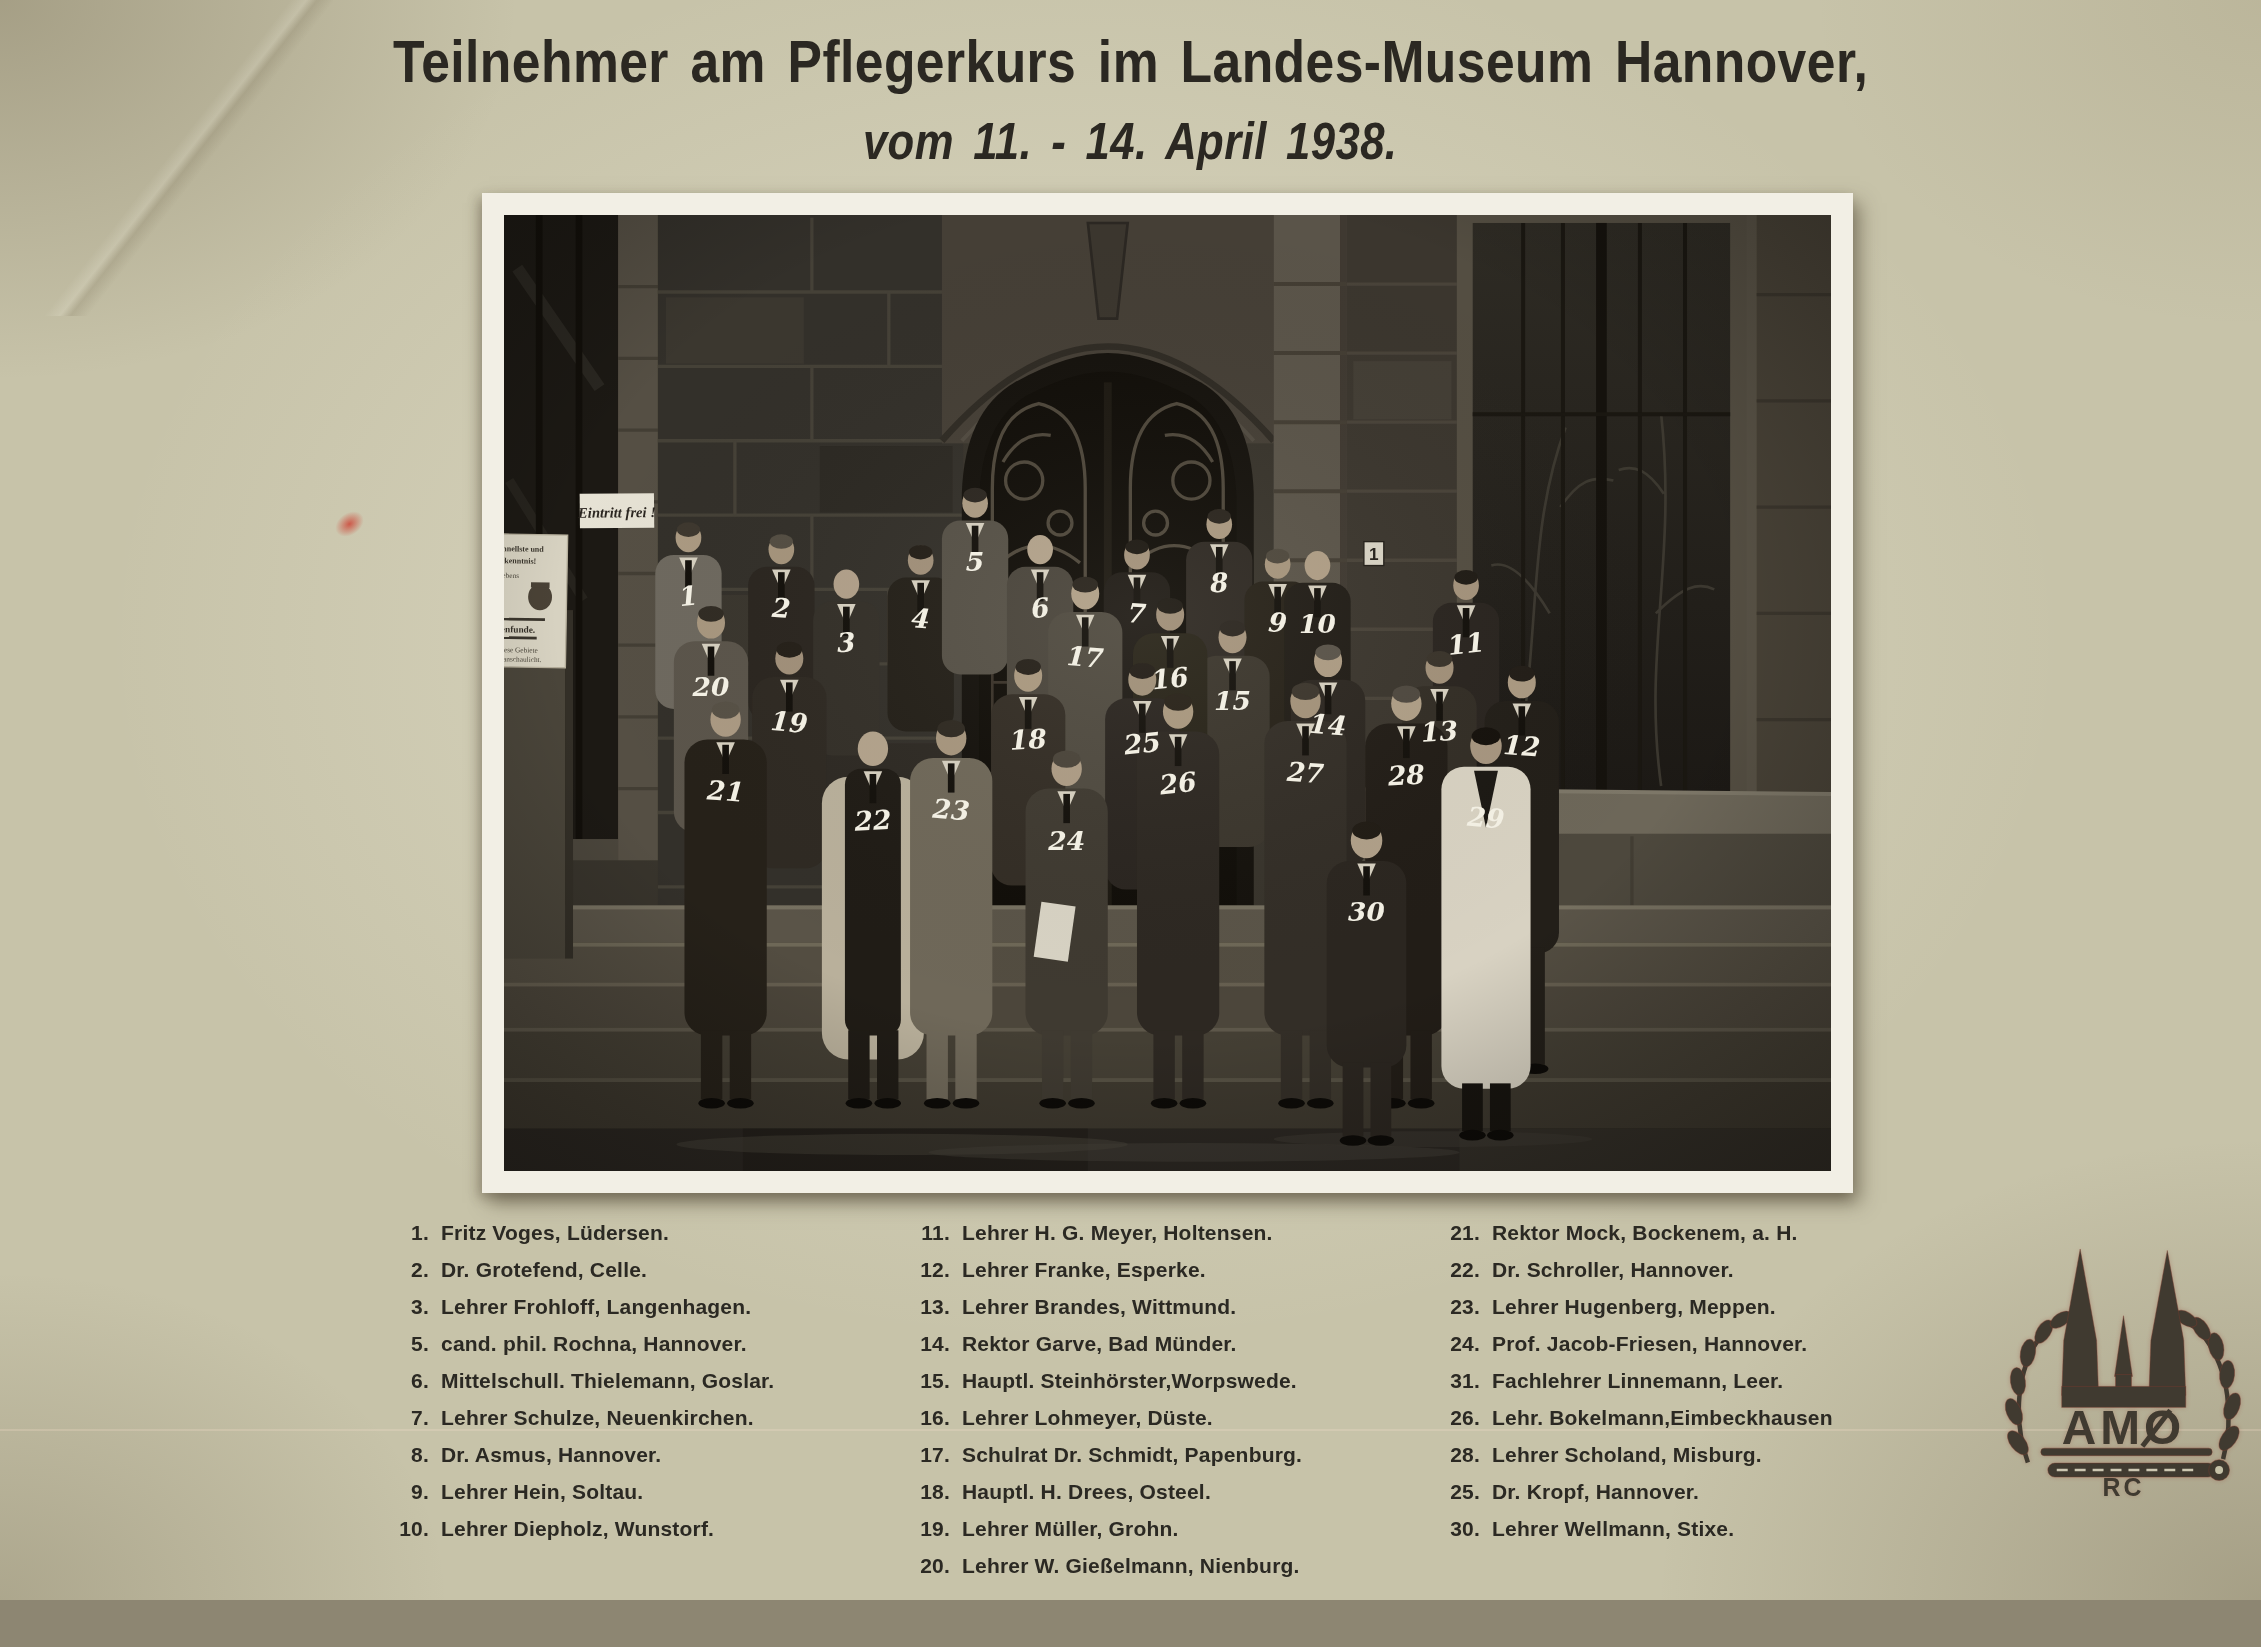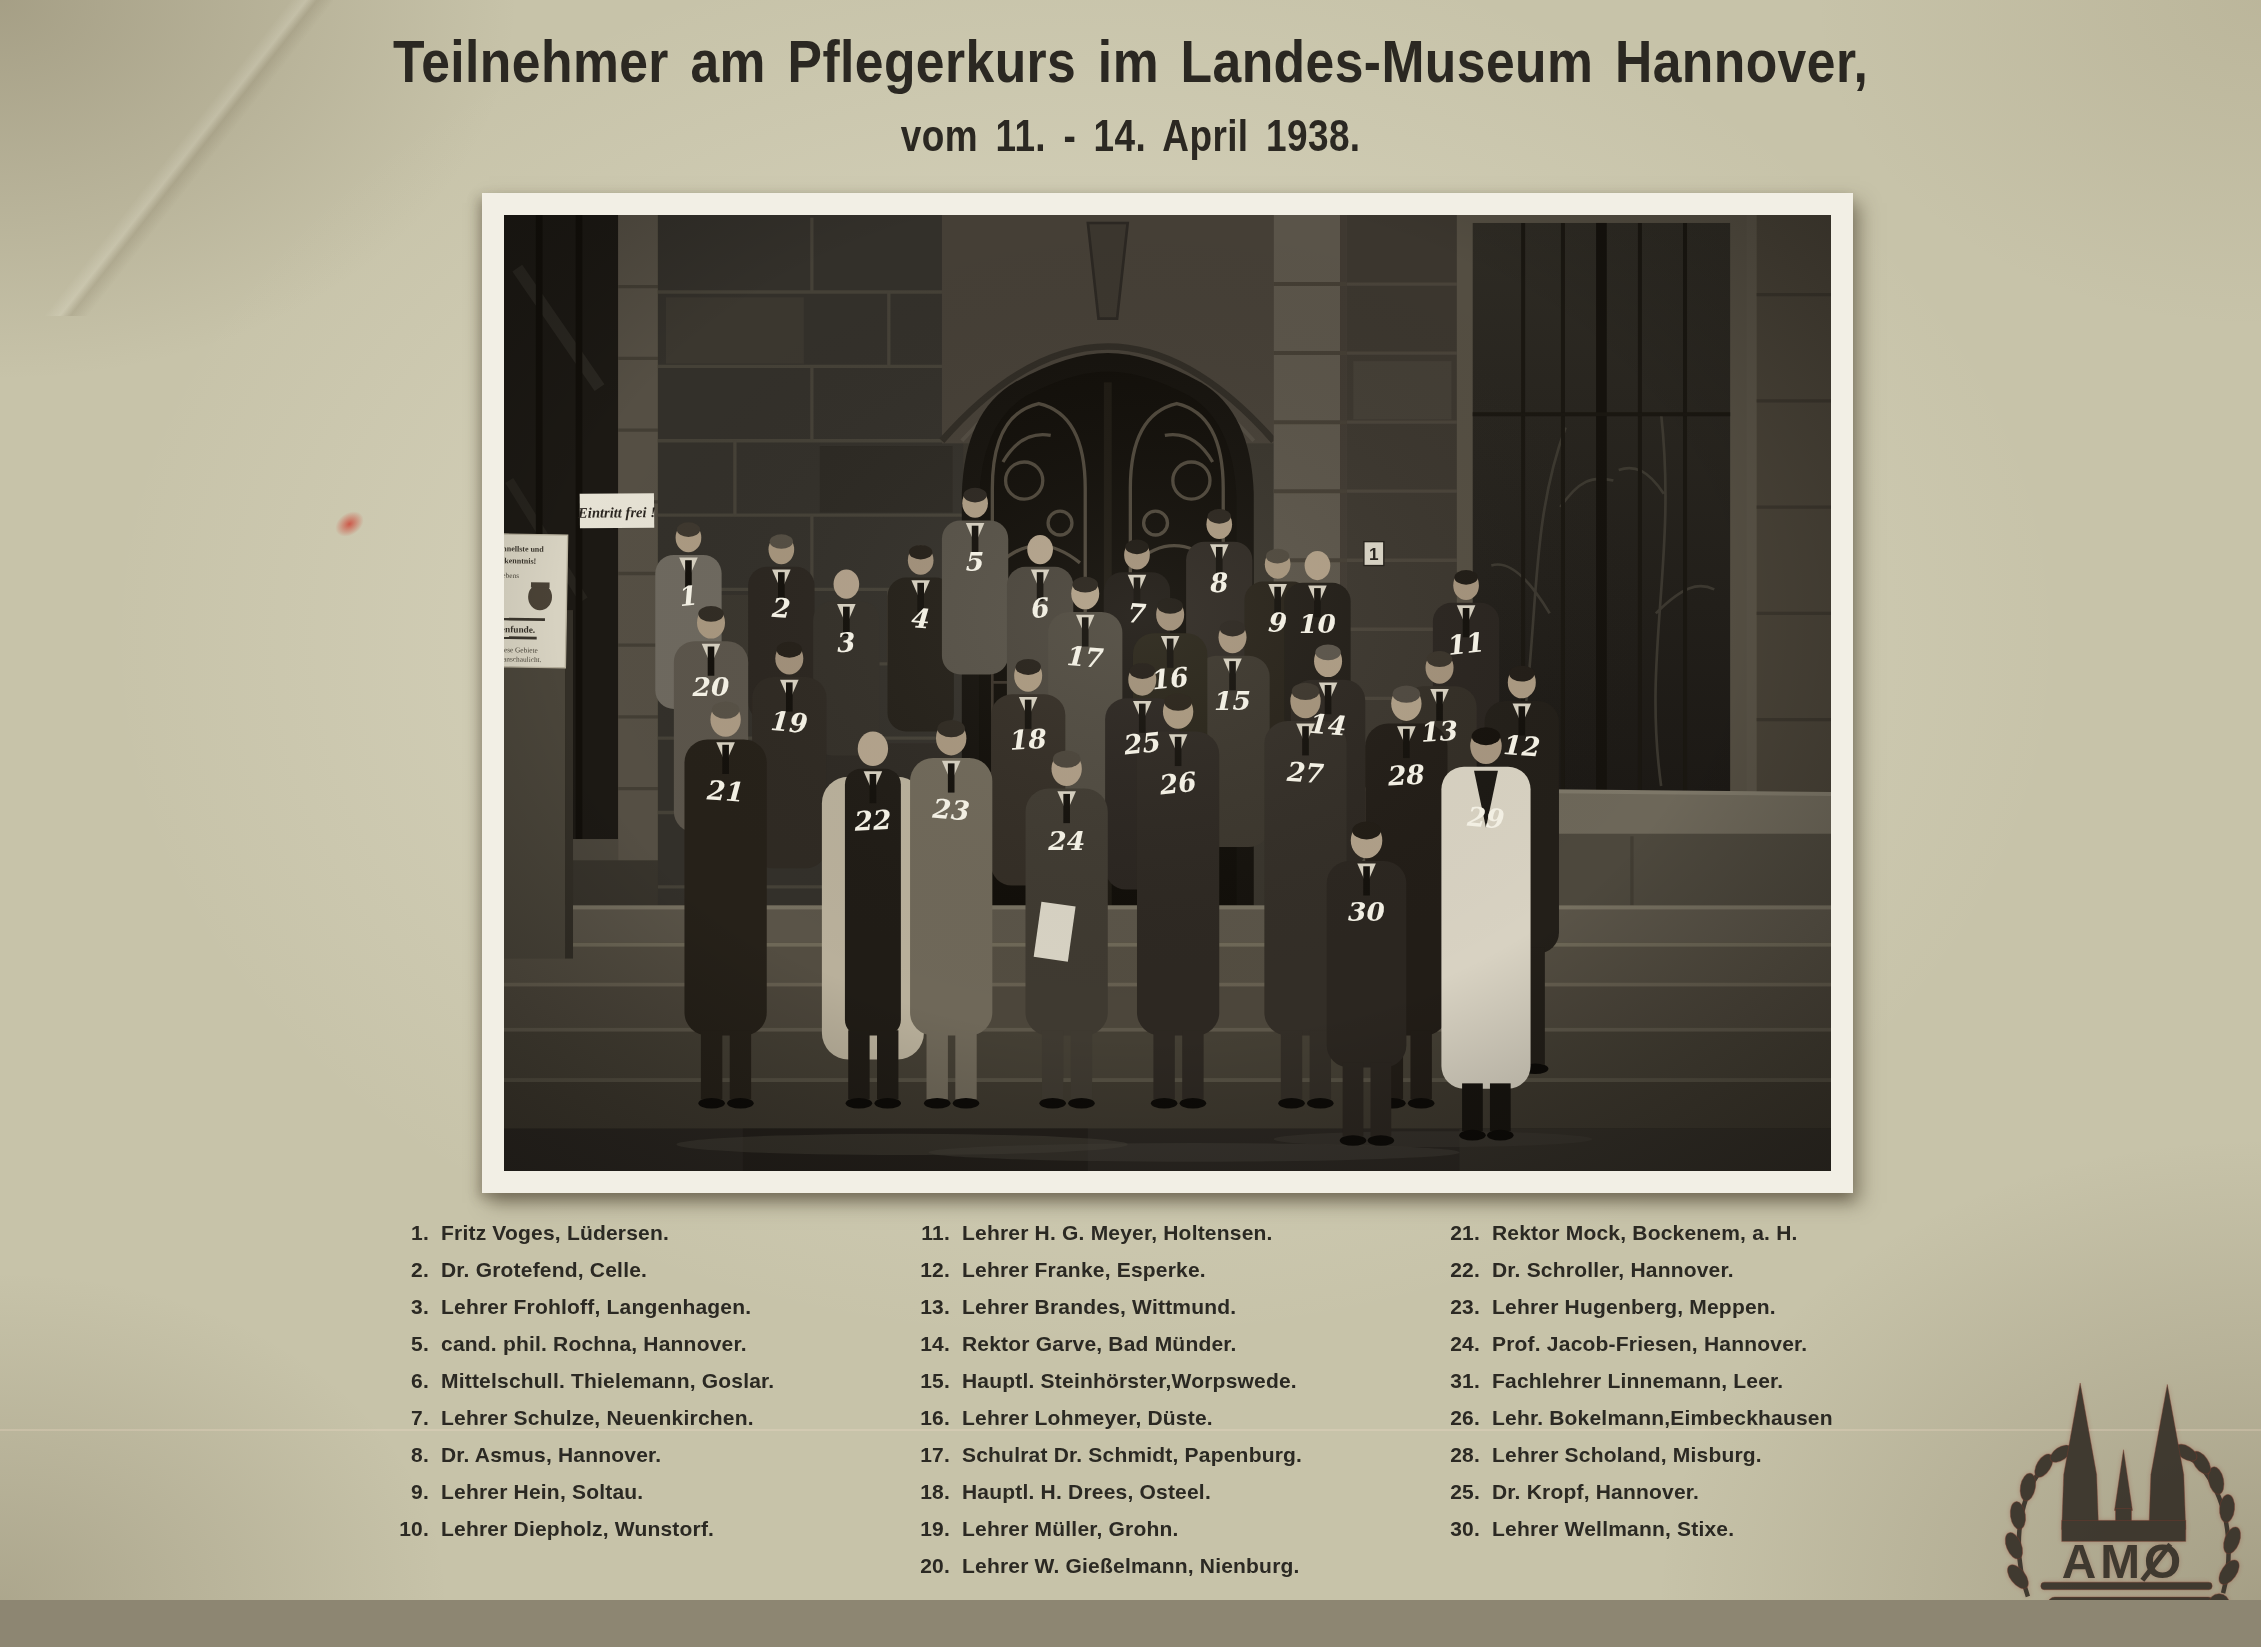--- a/index.html
+++ b/index.html
@@ -14,35 +14,35 @@
       radial-gradient(ellipse 641px 469px at 0% 100%, rgba(88,76,52,0.24), rgba(88,76,52,0) 70%),
       radial-gradient(ellipse 641px 469px at 100% 0%, rgba(118,104,70,0.14), rgba(118,104,70,0) 70%);
   }
   .crease{position:absolute;left:0;top:0;width:385px;height:316px;pointer-events:none;
     background:linear-gradient(128deg, transparent 46%, rgba(255,253,240,.16) 48.5%, rgba(92,80,55,.15) 50.2%, transparent 53%);}
   .scanline{position:absolute;left:0;top:1429px;width:100%;height:2px;background:rgba(255,226,210,.22);}
   .fleck{position:absolute;left:334px;top:513px;width:31px;height:22px;transform:rotate(-35deg);
     background:radial-gradient(closest-side, rgba(205,62,48,.8), rgba(205,62,48,0));}
   .title-line{position:absolute;left:0;width:100%;text-align:center;white-space:nowrap;color:#2b2822;}
   .t1{top:27px;font-size:60px;}
-  .t2{top:111px;font-size:44px;}
+  .t2{top:111px;font-size:52px;font-style:italic;}
   .squeeze{display:inline-block;transform:scaleX(.86);transform-origin:center;font-weight:700;
     letter-spacing:0.5px;word-spacing:8px;}
   .t2 .squeeze{transform:scaleX(.84);}
   .photo-print{position:absolute;left:482px;top:193px;width:1327px;height:956px;
     padding:22px;background:#f2efe5;
     box-shadow:7px 10px 18px rgba(70,60,42,.5), -4px 5px 11px rgba(70,60,42,.32);}
   .photo-print svg{display:block;width:1327px;height:956px;}
   .plist{position:absolute;top:1214px;color:#2b2923;font-weight:700;font-size:21px;letter-spacing:0.2px;}
   .pcol-0{left:375px;}
   .pcol-1{left:896px;}
   .pcol-2{left:1426px;}
   .prow{height:37px;line-height:37px;white-space:nowrap;}
   .pnum{display:inline-block;width:54px;text-align:right;margin-right:12px;}
-  .stamp{position:absolute;left:1998px;top:1380px;width:249px;height:254px;opacity:.94;
+  .stamp{position:absolute;left:1998px;top:1246px;width:249px;height:254px;opacity:.94;
     filter:drop-shadow(0 0 2.5px rgba(140,50,38,.28));}
 </style>
 </head>
 <body>
 
 <div class="page">
   <div class="crease"></div>
   <div class="scanline"></div>
   <div class="fleck"></div>
 

